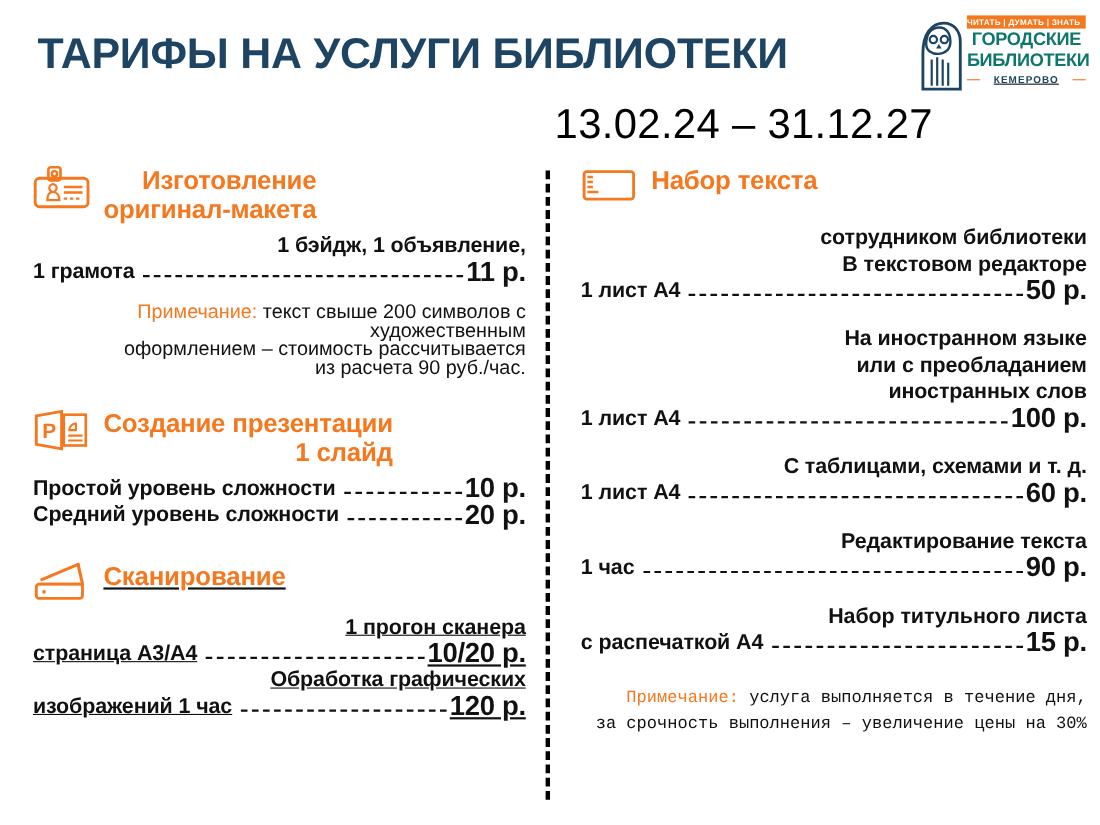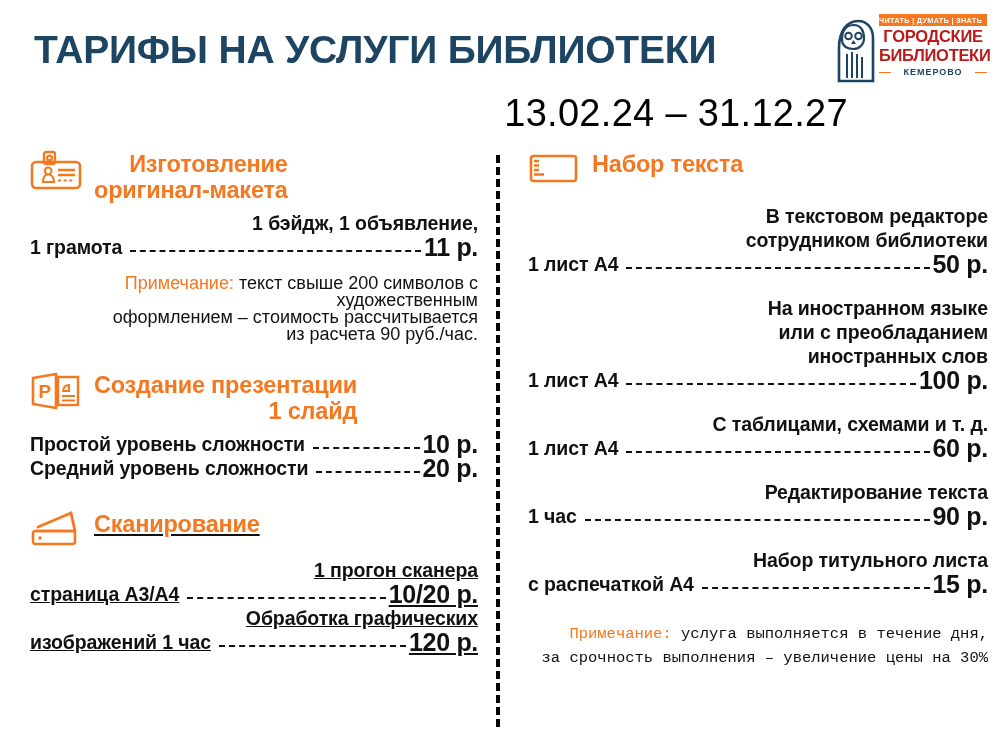--- a/index.html
+++ b/index.html
@@ -69,33 +69,34 @@
     background: #f4781f;
     color: #ffffff;
     font-size: 7.4px;
     font-weight: bold;
     letter-spacing: 0.25px;
     text-align: left;
     padding: 2.5px 0 2.5px 0;
     line-height: 1;
   }
   #logo .lname {
-    color: #b91c1c;
+    color: #0f766e;
     font-size: 16.5px;
     font-weight: bold;
     letter-spacing: -0.3px;
     line-height: 17px;
     text-align: center;
     margin-top: 2px;
   }
   #logo .city-row {
     display: flex;
     align-items: center;
     gap: 12px;
     margin-top: 3px;
+    text-decoration: underline;
   }
   #logo .city-row .ln {
     flex: 1 1 auto;
     height: 1.6px;
     background: #f4781f;
   }
   #logo .city {
     color: #1e4464;
     font-size: 9px;
     font-weight: bold;
@@ -342,22 +343,22 @@
       <span class="sec-icon">
         <svg width="52" height="40" viewBox="0 0 52 40">
           <rect x="3" y="6" width="45" height="25" rx="2.5" fill="none" stroke="#f4781f" stroke-width="2.6"></rect>
           <path d="M6 11 L11 11 M6 15.5 L11 15.5 M6 20 L11 20 M6 24.5 L16 24.5" stroke="#f4781f" stroke-width="2.3"></path>
         </svg>
       </span>
       <span class="sec-title">Набор текста</span>
     </div>
 
     <div class="item" style="margin-top:14px;">
+      <div class="desc">сотрудником библиотеки</div>
       <div class="desc">В текстовом редакторе</div>
-      <div class="desc">сотрудником библиотеки</div>
       <div class="price-line">
         <span class="lbl">1 лист А4</span>
         <span class="leader"></span>
         <span class="price">50 р.</span>
       </div>
     </div>
 
     <div class="item" style="margin-top:20px;">
       <div class="desc">На иностранном языке</div>
       <div class="desc">или с преобладанием</div>

